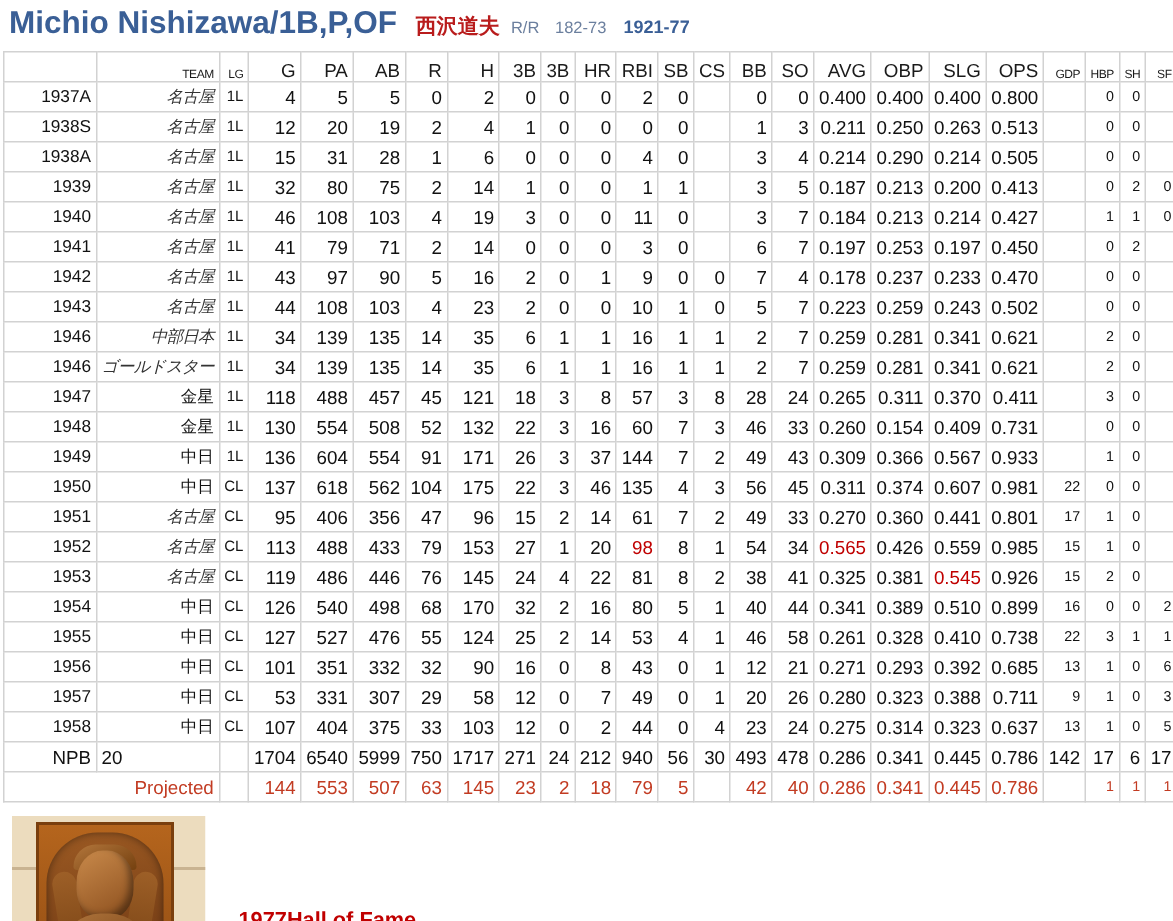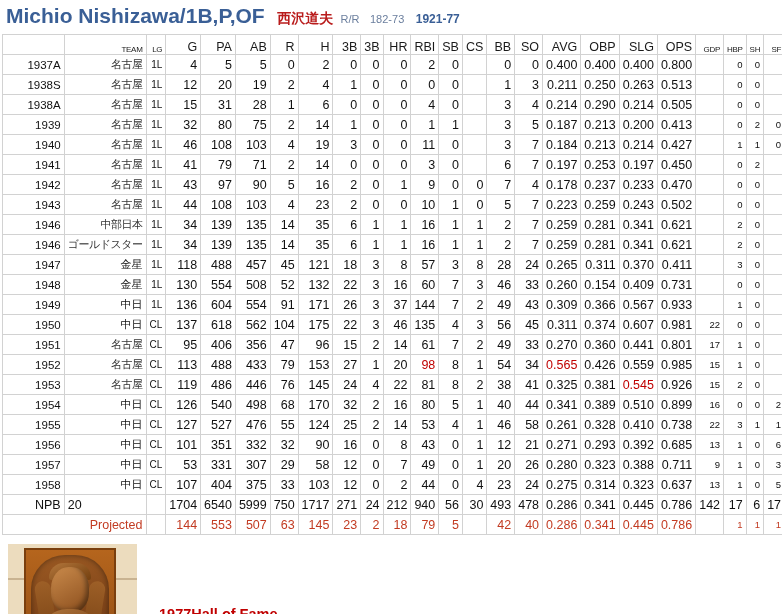--- a/index.html
+++ b/index.html
@@ -50,21 +50,21 @@
   td.tm{text-align:center;font-size:11px;}
   td.lg{text-align:center;font-size:10px;}
   td.sm{font-size:9.5px;}
   thead td.sm{font-size:8px;letter-spacing:-.3px;}
   .bold{font-weight:bold;}
   .lead{color:#c00000;font-weight:bold;}
   tr.total td{border-top:1px solid #9a9a9a;font-size:12.5px;}
   tr.total td.yr{font-size:12.5px;padding-left:32px;}
   tr.proj td{color:#c23b22;}
   tr.proj td.yr{color:#c23b22;}
-  .tiny-jp{font-size:7px;letter-spacing:-0.5px;color:#333;}
+  .tiny-jp{font-size:7px;letter-spacing:-0.5px;color:#333;font-style:italic;}
 
   
   #plaque-row{margin-top:9px;padding-left:8px;display:flex;align-items:flex-start;}
   #plaque{
     width:129px;height:126px;position:relative;overflow:hidden;
     background:
       repeating-linear-gradient(0deg,#e8d7b8 0px,#e8d7b8 30px,#cdb territory 30px),
       #e8d7b8;
   }
   .wall{

